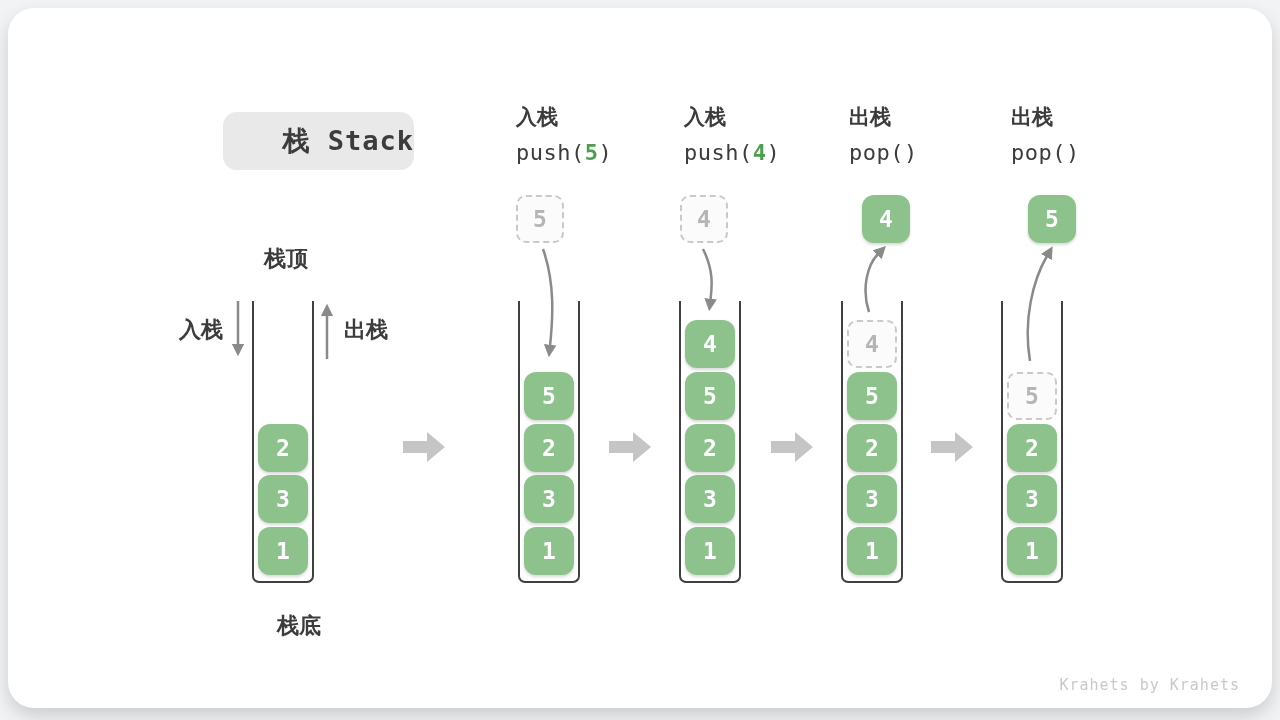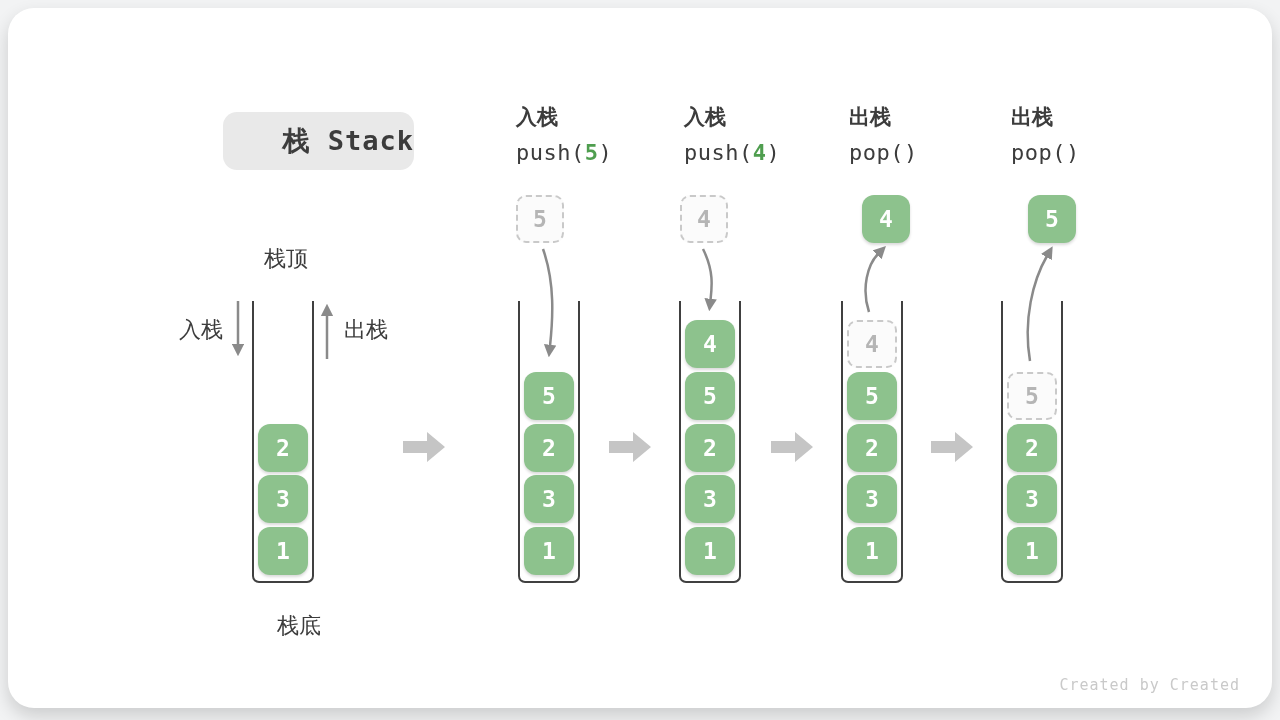--- a/index.html
+++ b/index.html
@@ -21,21 +21,21 @@
   .page{position:relative;width:1280px;height:720px;}
   .card{position:absolute;left:8px;top:8px;width:1264px;height:700px;
         background:#ffffff;border-radius:26px;
         box-shadow:0 8px 18px rgba(0,0,0,0.16);}
   .title-box{position:absolute;left:187px;top:112px;width:191px;height:58px;
         background:var(--title-bg);border-radius:14px;
         display:flex;align-items:center;justify-content:flex-end;margin-left:36px;}
   .title-box span{font-family:"DejaVu Sans Mono",monospace;font-size:27px;
         font-weight:700;color:var(--text-dark);letter-spacing:1px;}
   .label{position:absolute;transform:translate(-50%,-50%);
-        font-size:22px;font-weight:400;color:var(--text-dark);white-space:nowrap;}
+        font-size:22px;font-weight:700;color:var(--text-dark);white-space:nowrap;}
   .label.stack-top{left:286px;top:259px;}
   .label.stack-bottom{left:283px;top:626px;margin-left:16px;}
   .label.push-in{left:201px;top:330px;}
   .label.pop-out{left:366px;top:330px;}
   .col-header{position:absolute;top:106px;white-space:nowrap;}
   .op-zh{font-size:21px;font-weight:700;color:var(--text-dark);line-height:22px;margin-bottom:13px;}
   .op-code{font-family:"DejaVu Sans Mono",monospace;font-size:22px;font-weight:500;
         color:var(--text-dark);line-height:24px;letter-spacing:0.5px;}
   .op-code .accent{color:var(--accent-green);font-weight:700;}
   .stack-container{position:absolute;top:301px;width:62px;height:282px;
@@ -151,14 +151,14 @@
   <svg class="flow-arrow" style="left:609px" width="42" height="32">
     <polygon points="0,10 24,10 24,1 42,16 24,31 24,22 0,22"></polygon>
   </svg>
   <svg class="flow-arrow" style="left:771px" width="42" height="32">
     <polygon points="0,10 24,10 24,1 42,16 24,31 24,22 0,22"></polygon>
   </svg>
   <svg class="flow-arrow" style="left:931px" width="42" height="32">
     <polygon points="0,10 24,10 24,1 42,16 24,31 24,22 0,22"></polygon>
   </svg>
 
-  <div class="watermark">Created by Created</div>
+  <div class="watermark">Krahets by Krahets</div>
 </div>
 
 </body></html>

